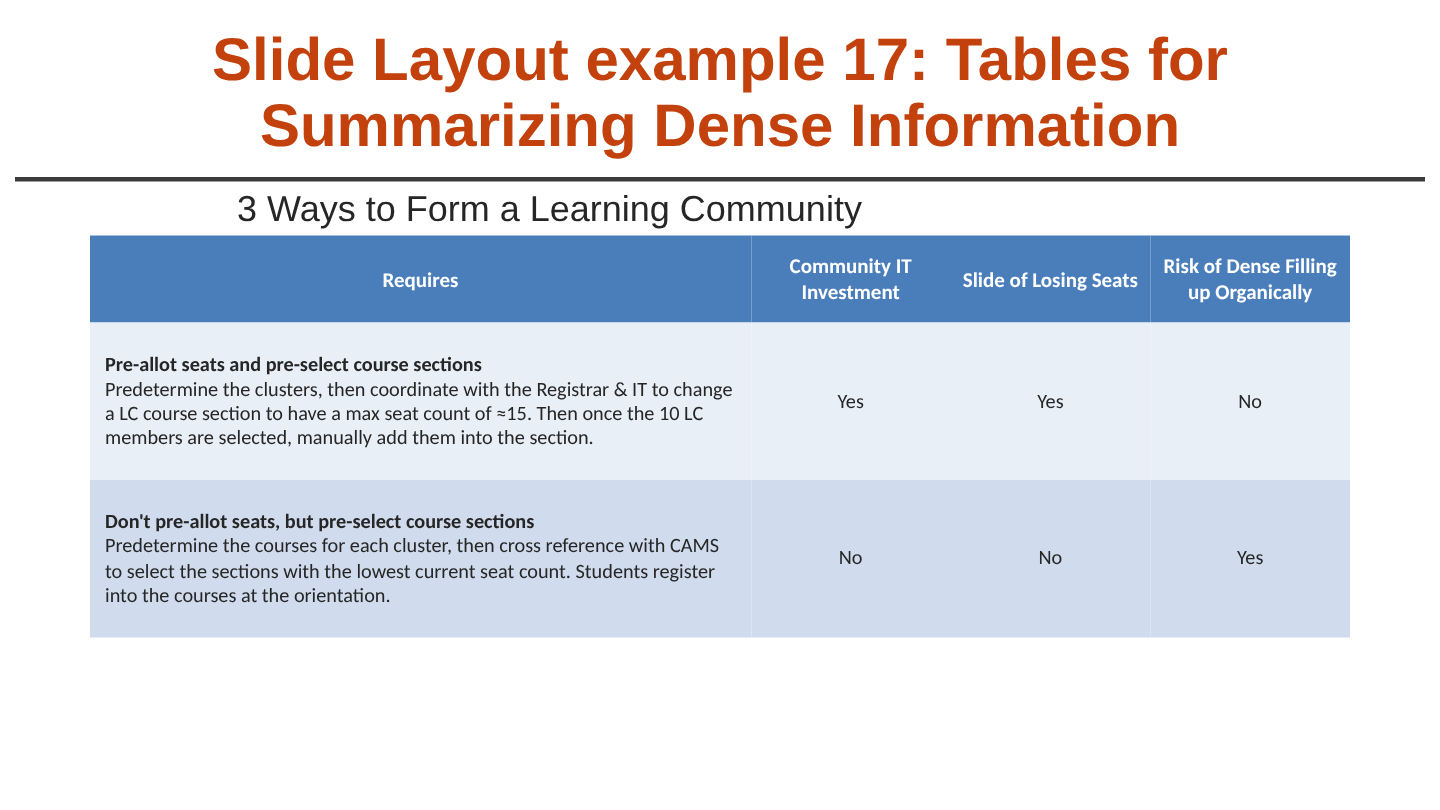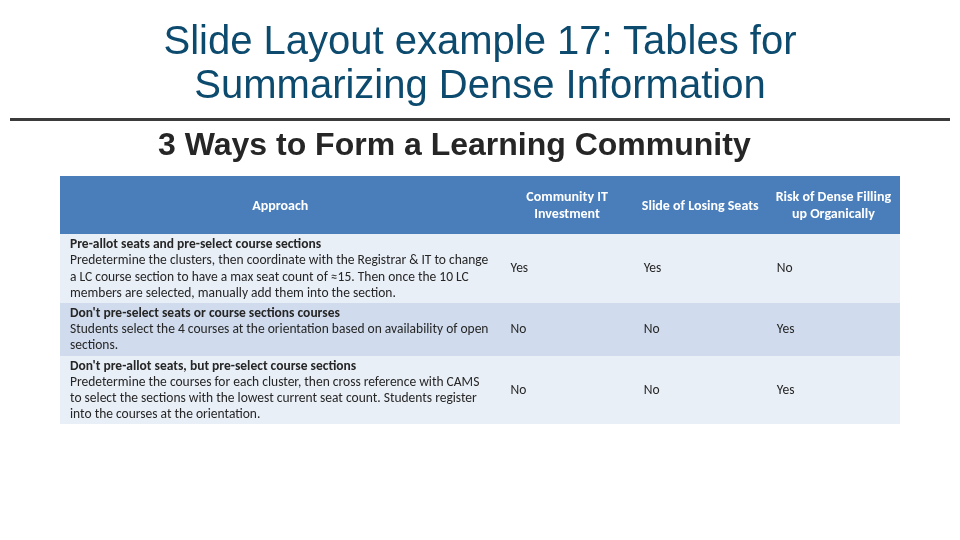--- a/index.html
+++ b/index.html
@@ -15,41 +15,41 @@
   .slide {
     position: relative;
     width: 960px;
     height: 540px;
     box-sizing: border-box;
   }
   .title {
     text-align: center;
     font-size: 40px;
     line-height: 1.1;
-    font-weight: 400;
-    color: #0c4a6e;
+    font-weight: 700;
+    color: #c2410c;
     margin: 18px 60px 6px 60px;
     font-family: "Candara", "Segoe UI", sans-serif;
   }
   .rule-wrap {
     width: 100%;
     display: flex;
     justify-content: center;
   }
   .rule {
     width: 940px;
     border-top: 3px solid #3b3b3b;
     margin-top: 6px;
   }
   .subtitle {
-    font-size: 32px;
+    font-size: 24px;
     line-height: 1.1;
-    font-weight: 700;
+    font-weight: 400;
     color: #262626;
-    margin: 6px 0 14px 158px;
+    margin: 6px 0 4px 158px;
     font-family: "Candara", "Segoe UI", sans-serif;
   }
   .tbl-wrap {
     margin: 0 60px 0 60px;
   }
   table {
     border-collapse: collapse;
     width: 840px;
     table-layout: fixed;
   }
@@ -62,26 +62,26 @@
     font-size: 14px;
     padding: 12px 8px;
     text-align: center;
     vertical-align: middle;
     font-family: "Calibri", "Segoe UI", sans-serif;
   }
   td {
     font-family: "Calibri", "Segoe UI", sans-serif;
     font-size: 13.5px;
     line-height: 1.2;
-    padding: 2px 10px;
+    padding: 20px 10px;
     vertical-align: middle;
   }
   tbody tr:nth-child(odd) td { background: #e9eff7; }
   tbody tr:nth-child(even) td { background: #d0dced; }
-  td.center { text-align: left; }
+  td.center { text-align: center; }
   td.approach { text-align: left; }
   .appr-head {
     font-weight: 700;
     display: block;
   }
   .appr-body {
     display: block;
   }
 </style>
 </head>
@@ -100,47 +100,38 @@
   <div class="tbl-wrap">
     <table>
       <colgroup>
         <col class="c-approach">
           <col class="c-val">
           <col class="c-val">
           <col class="c-val">
       </colgroup>
       <thead>
         <tr>
-          <th>Approach</th>
+          <th>Requires</th>
           <th>Community IT Investment</th>
           <th>Slide of Losing Seats</th>
           <th>Risk of Dense Filling up Organically</th>
         </tr>
       </thead>
       <tbody>
         <tr>
           <td class="approach">
             <span class="appr-head">Pre-allot seats and pre-select course sections</span>
             <span class="appr-body">Predetermine the clusters, then coordinate with the Registrar &amp; IT to change a LC course section to have a max seat count of ≈15.  Then once the 10 LC members are selected, manually add them into the section.</span>
           </td>
           <td class="center">Yes</td>
           <td class="center">Yes</td>
           <td class="center">No</td>
         </tr>
         <tr>
           <td class="approach">
-            <span class="appr-head">Don't pre-select seats or course sections courses</span>
-            <span class="appr-body">Students select the 4 courses at the orientation based on availability of open sections.</span>
-          </td>
-          <td class="center">No</td>
-          <td class="center">No</td>
-          <td class="center">Yes</td>
-        </tr>
-        <tr>
-          <td class="approach">
             <span class="appr-head">Don't pre-allot seats, but pre-select course sections</span>
             <span class="appr-body">Predetermine the courses for each cluster, then cross reference with CAMS to select the sections with the lowest current seat count. Students register into the courses at the orientation.</span>
           </td>
           <td class="center">No</td>
           <td class="center">No</td>
           <td class="center">Yes</td>
         </tr>
       </tbody>
     </table>
   </div>

